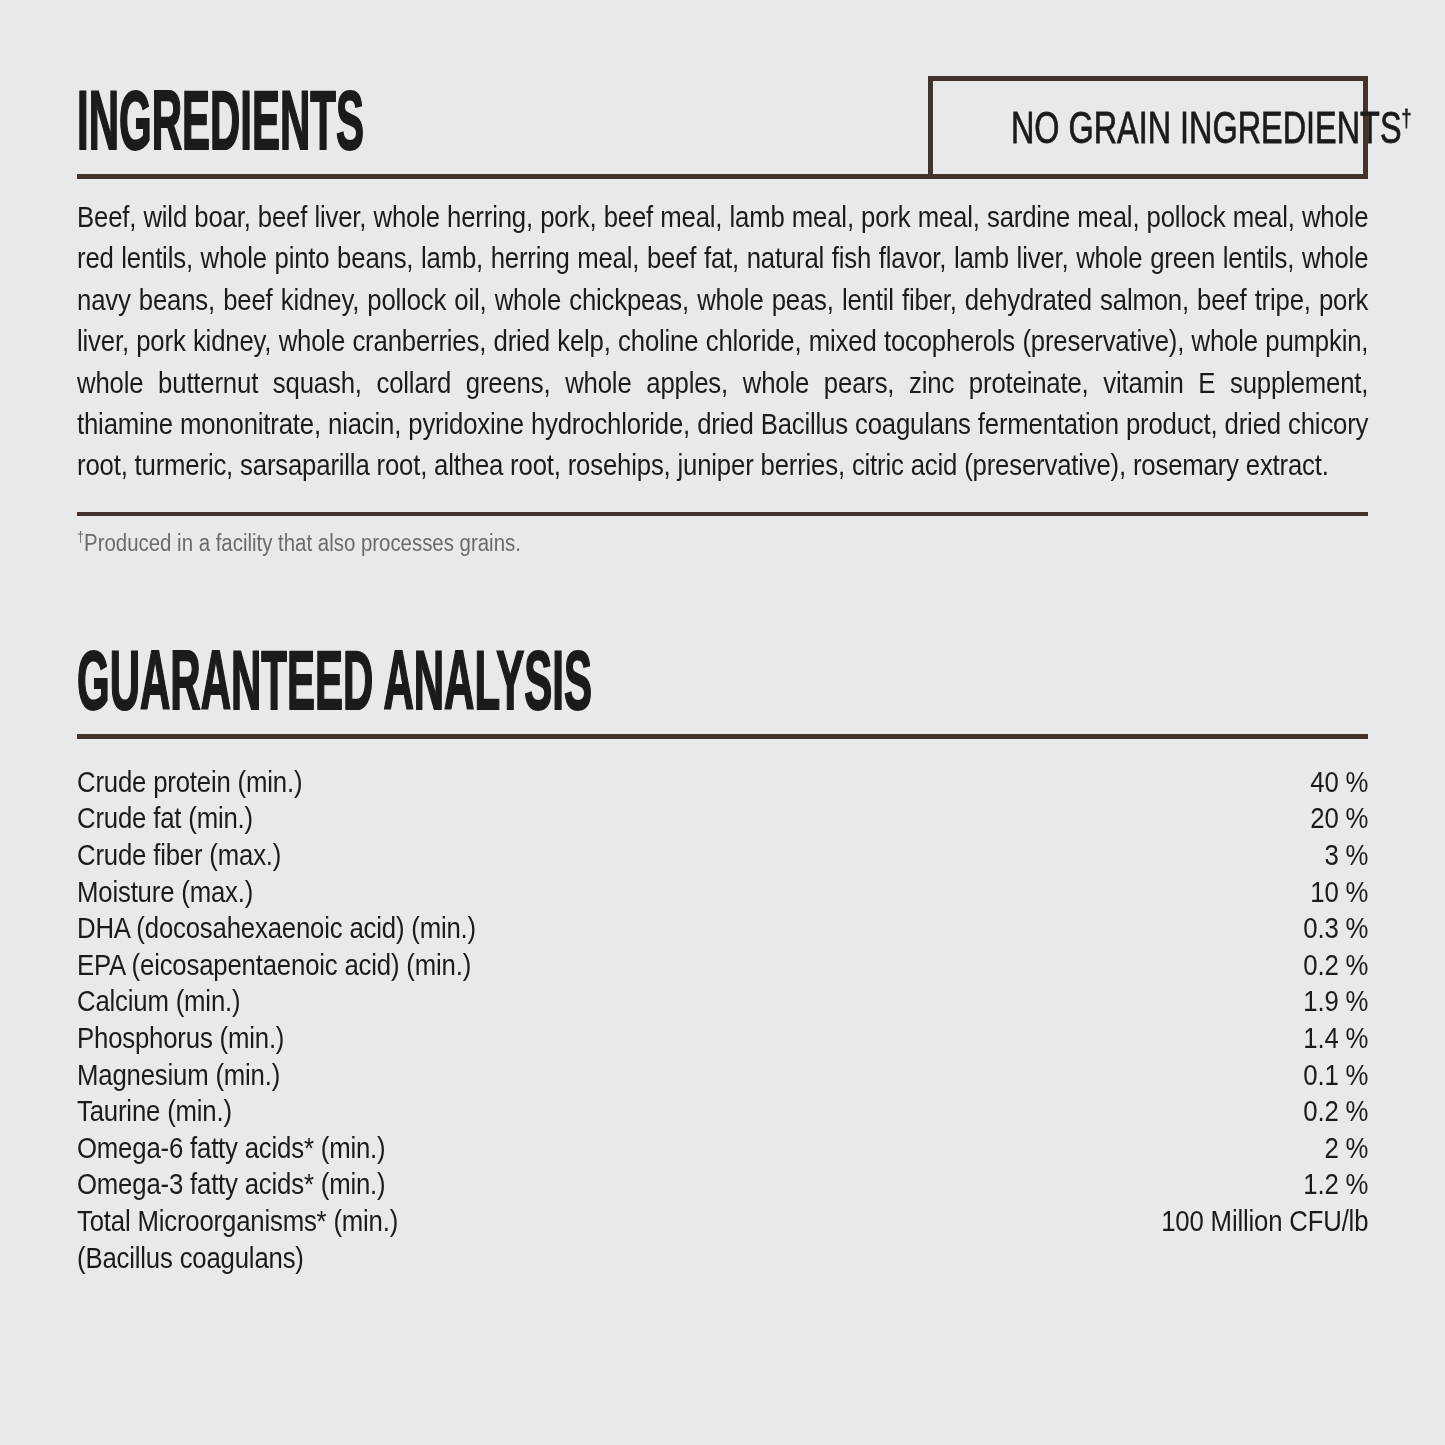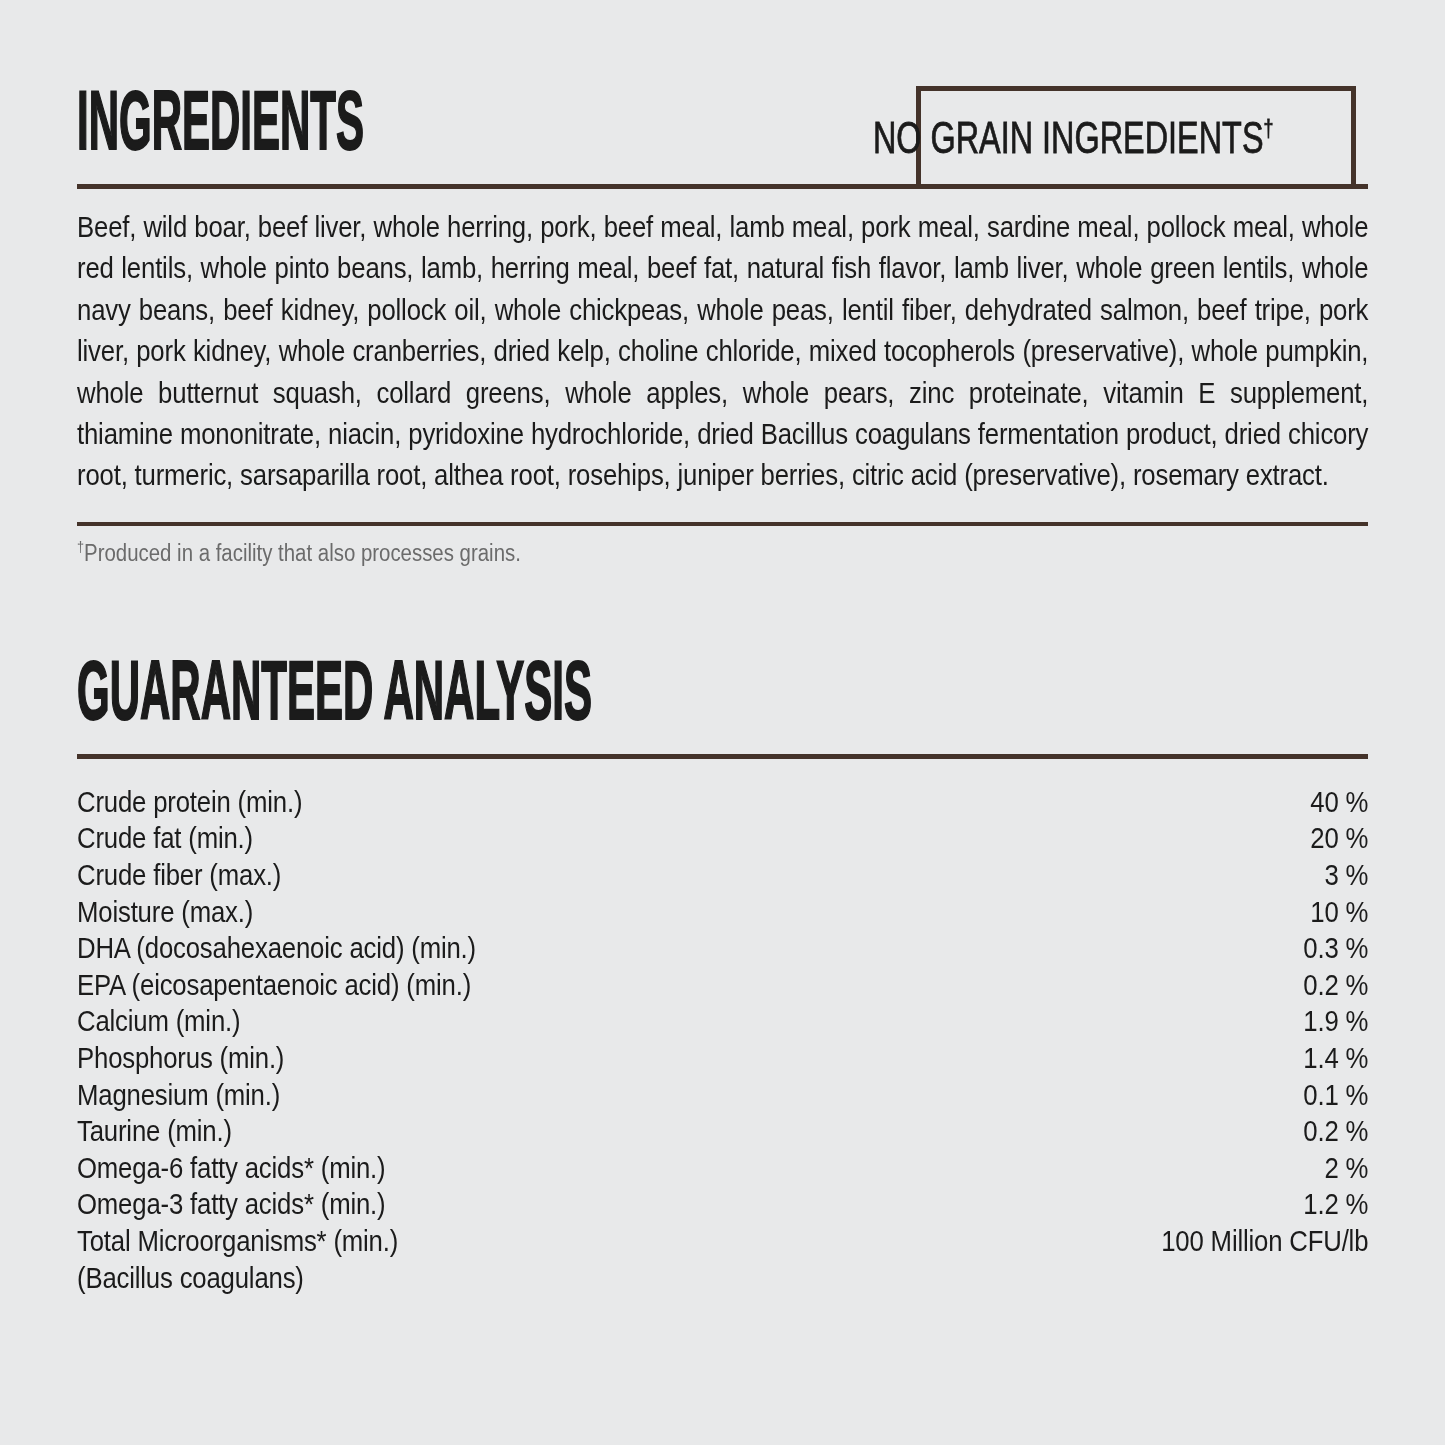--- a/index.html
+++ b/index.html
@@ -19,43 +19,43 @@
   .page{
     width:1291px;height:1375px;
     padding:70px 77px 0 77px;
     position:relative;
   }
 
   
   .rule-header{
     position:relative;
     border-bottom:5px solid var(--accent);
-    padding-bottom:22px;
+    padding-bottom:12px;
   }
   .big-title{
     display:block;
     font-size:84px;
     line-height:1;
     font-weight:bold;
     letter-spacing:0px;
     white-space:nowrap;
     transform:scaleX(0.5);
     transform-origin:0 100%;
     -webkit-text-stroke:2px currentColor;
     margin-top:8px;
   }
   h2.big-title{margin-top:0;}
 
   
   .no-grain-box{
     position:absolute;
-    right:12px;bottom:-5px;
+    right:0;bottom:-5px;
     width:430px;height:93px;
     border:5px solid var(--accent);
-    display:flex;align-items:center;justify-content:flex-end;
+    display:flex;align-items:center;justify-content:flex-start;
     background:var(--bg);
   }
   .no-grain-text{
     font-size:45px;
     line-height:1;
     white-space:nowrap;
     transform:scaleX(0.72);
     transform-origin:50% 50%;
     -webkit-text-stroke:0.8px currentColor;
   }

